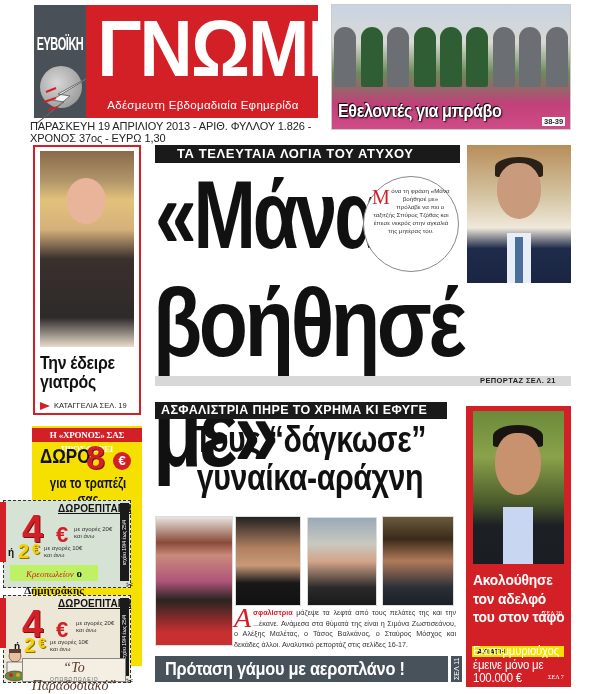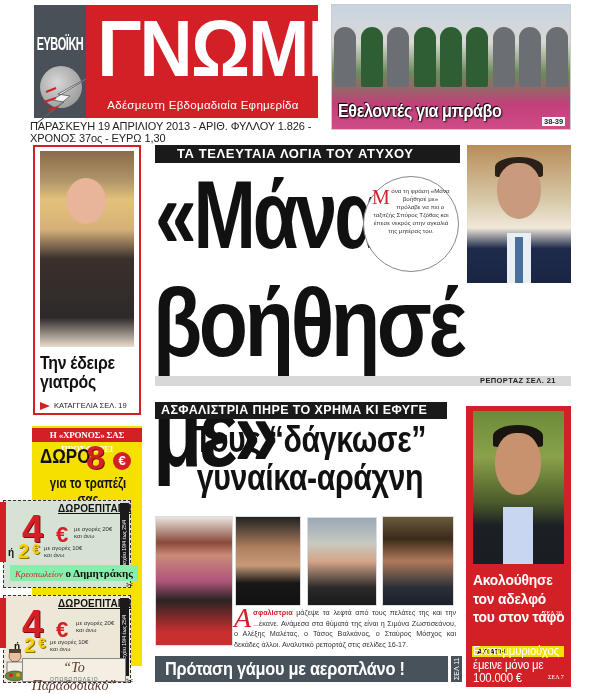--- a/index.html
+++ b/index.html
@@ -85,21 +85,21 @@
   .coupon-1 { left: 3px; top: 500px; background: #d6e2d4; }
   .coupon-2 { left: 3px; top: 595px; background: #ece7d7; }
   .coupon-strip { left: 0; width: 6px; height: 60px; background: #d32027; }
   .coupon-title { font-weight: bold; font-size: 10px; color: #111; text-decoration: underline; letter-spacing: 0.1px; }
   .coupon-big { font-weight: bold; font-size: 38px; color: #d32027; text-shadow: 1px 1px 0 #7a1012; line-height: 38px; }
   .coupon-big-euro { font-weight: bold; font-size: 22px; color: #d32027; }
   .coupon-small { font-size: 6px; line-height: 7px; color: #333; }
   .coupon-or { font-size: 10px; font-weight: bold; color: #111; }
   .coupon-two { font-weight: bold; font-size: 20px; color: #f6d000; text-shadow: 1px 1px 0 #8a7000; }
   .coupon-valid { width: 9px; height: 78px; background: #1a1a1a; color: #fff; font-size: 5px; writing-mode: vertical-rl; transform: rotate(180deg); text-align: center; line-height: 9px; }
-  .coupon-store-1 { left: 10px; top: 565px; width: 128px; height: 16px; background: #86efac; font-family: "Liberation Serif", serif; font-size: 11px; line-height: 16px; text-align: center; color: #111; font-weight: bold; }
+  .coupon-store-1 { left: 10px; top: 565px; width: 88px; height: 16px; background: #bef264; font-family: "Liberation Serif", serif; font-size: 11px; line-height: 16px; text-align: center; color: #111; font-weight: bold; }
   .coupon-store-1 .script { font-style: italic; color: #d32027; font-weight: normal; font-size: 9px; }
   .coupon-store-2 { left: 22px; top: 658px; width: 104px; height: 24px; background: #f4efe2; border: 1px solid #888; font-family: "Liberation Serif", serif; font-style: italic; font-size: 14px; line-height: 18px; text-align: center; color: #5a3a2a; }
   .coupon-store-2-sub { left: 50px; top: 676px; font-size: 5px; color: #666; letter-spacing: 1px; }
   .scissors { font-size: 9px; color: #222; }
   .chef { left: 4px; top: 648px; width: 22px; height: 36px; }
 </style>
 </head>
 <body>
 
 <div class="abs mast-grey"></div>

